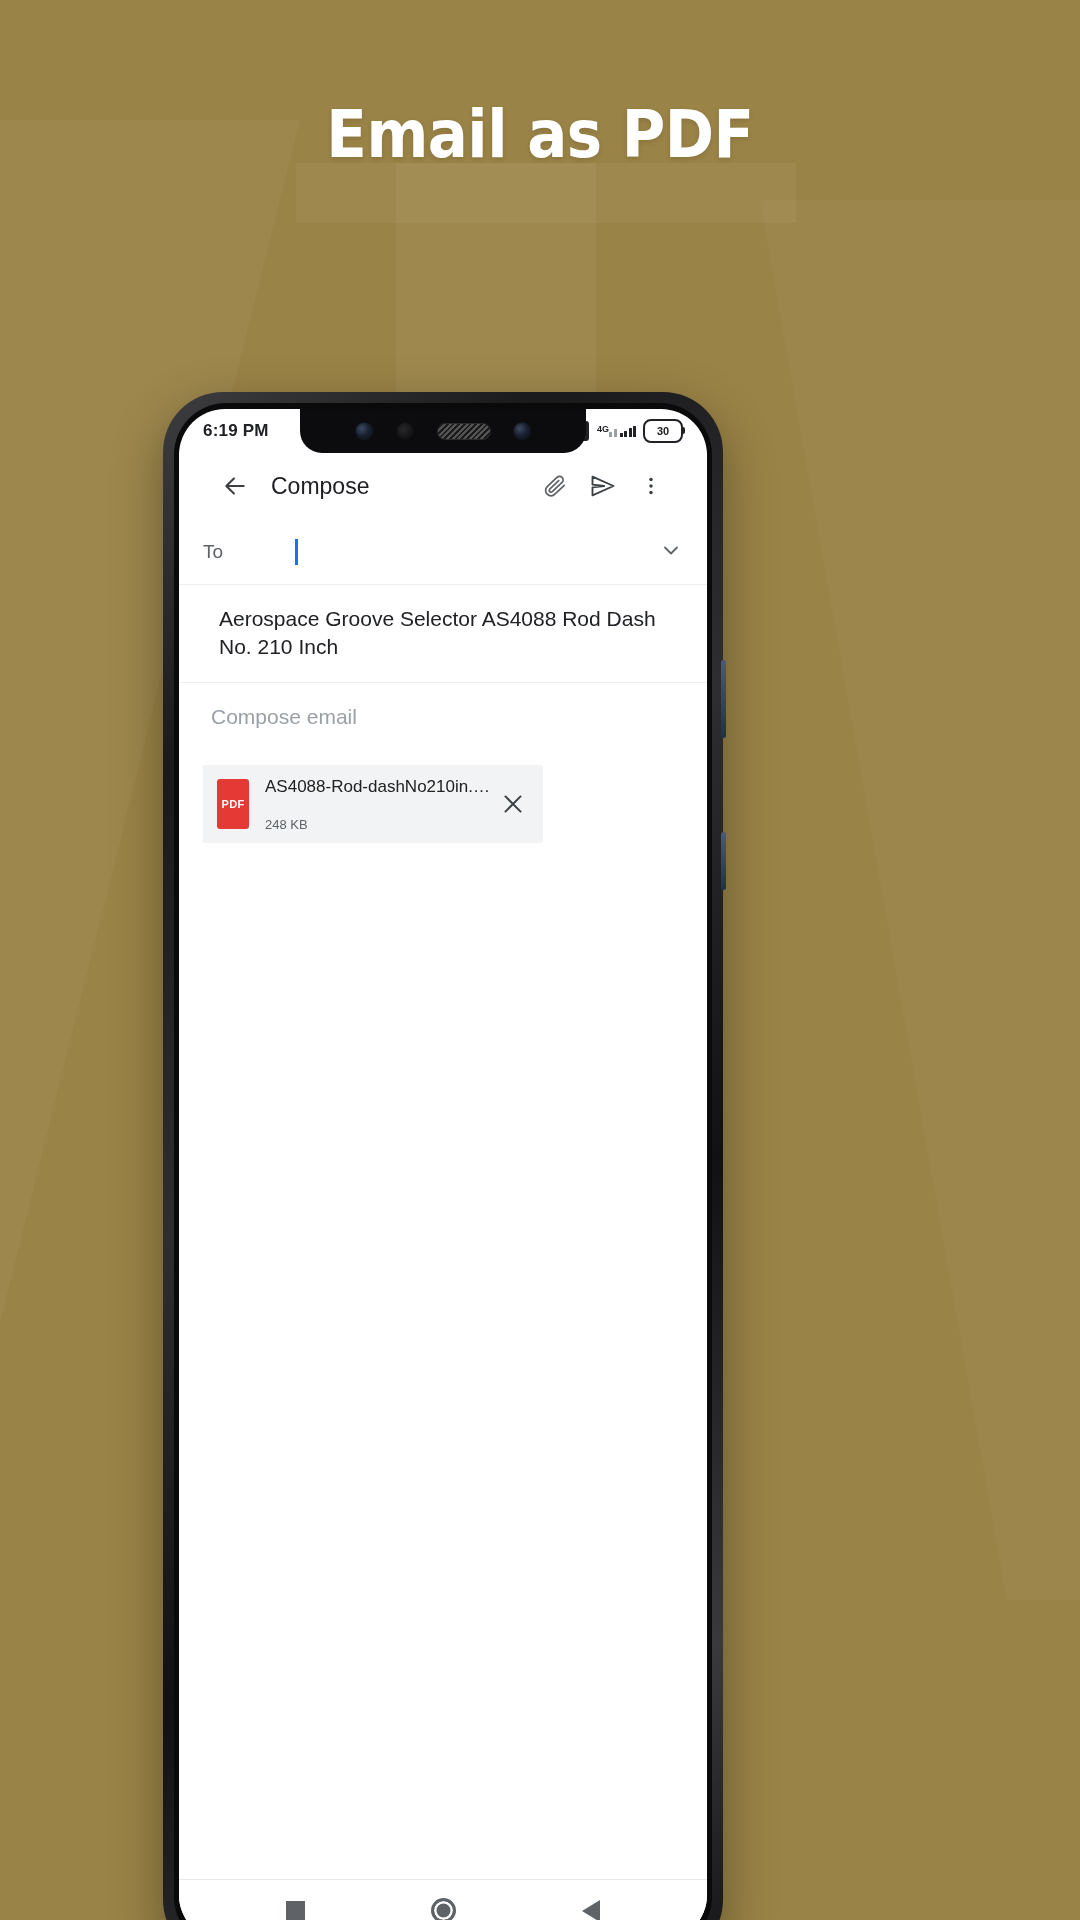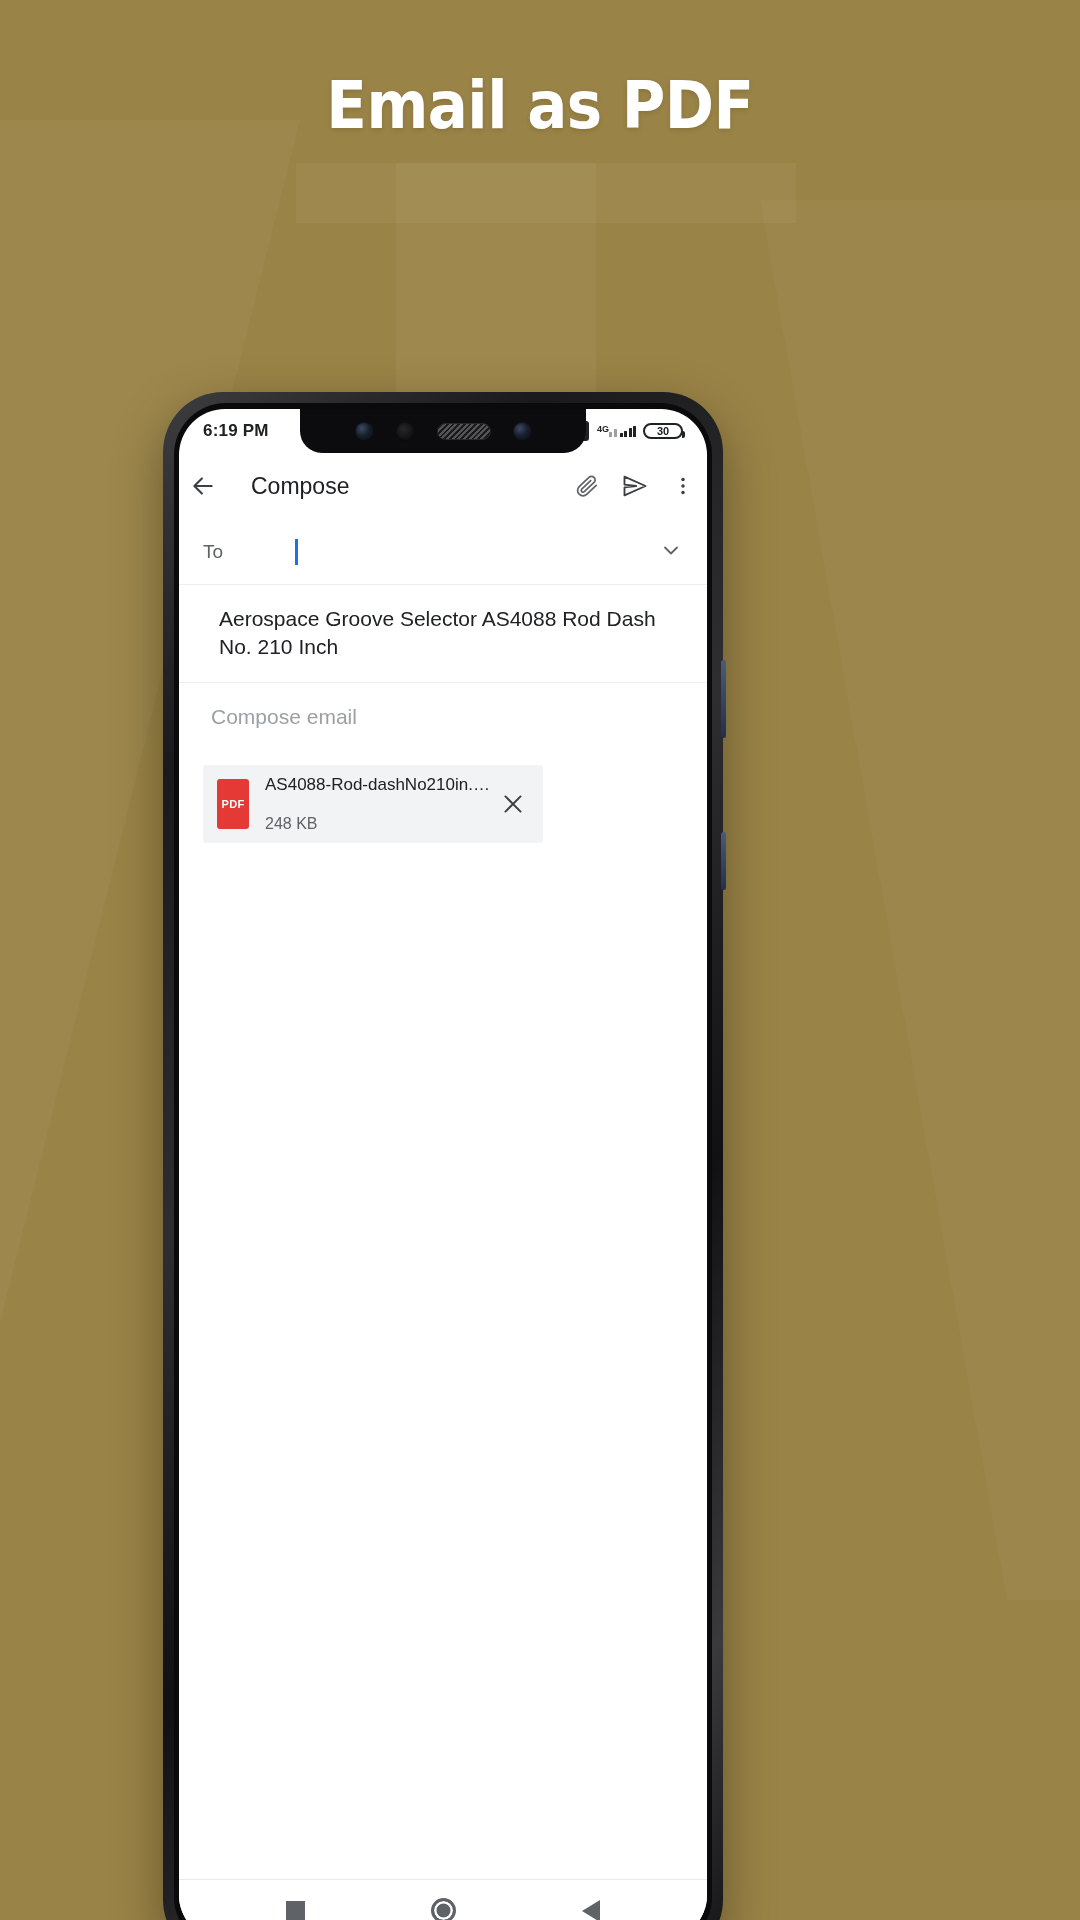--- a/index.html
+++ b/index.html
@@ -28,21 +28,21 @@
     transform:skewX(-14deg); transform-origin:top left;
   }
   .wm-diag2 {
     left:760px; top:200px; width:380px; height:1400px;
     background:rgba(255,255,255,0.030);
     transform:skewX(10deg); transform-origin:top left;
   }
 
   
   #headline {
-    position:absolute; left:0; top:67px; width:1080px;
+    position:absolute; left:0; top:96px; width:1080px;
     text-align:center;
     color:#ffffff;
     font-size:66px;
     font-weight:700;
     letter-spacing:-0.5px;
     font-family:"DejaVu Sans", sans-serif;
     font-stretch:condensed;
     text-shadow:0 2px 5px rgba(0,0,0,0.12);
   }
 
@@ -141,39 +141,38 @@
   .bars i:nth-child(1){ height:4px; }
   .bars i:nth-child(2){ height:6.5px; }
   .bars i:nth-child(3){ height:9px; }
   .bars i:nth-child(4){ height:11.5px; }
   .bars.faded i { background:#9aa0a6; }
   .bars.faded i:nth-child(1){ height:5px; }
   .bars.faded i:nth-child(2){ height:8px; }
   .battery {
     border:2px solid #202124;
     border-radius:8px;
-    min-width:40px; height:16px;
+    min-width:40px; height:24px;
     display:flex; align-items:center; justify-content:center;
     font-size:11px; font-weight:700;
     padding:0 5px;
     position:relative;
   }
   .battery:after {
     content:""; position:absolute; right:-4px; top:6px;
     width:3px; height:7px; background:#202124;
     border-radius:0 2px 2px 0;
   }
 
   
   #appbar {
     height:66px;
     display:flex; align-items:center;
-    padding:0 0;
+    padding:0 32px;
     background:#fff;
-    gap:12px;
   }
   .iconbtn {
     width:48px; height:48px;
     display:flex; align-items:center; justify-content:center;
     flex:0 0 auto;
   }
   #appbar-title {
     font-size:23px;
     color:#202124;
     margin-left:12px;
@@ -236,21 +235,21 @@
     font-size:11px; font-weight:700;
     display:flex; align-items:center; justify-content:center;
     flex:0 0 auto;
     letter-spacing:0.3px;
   }
   #attach-text { margin-left:16px; flex:1; min-width:0; }
   #attach-name {
     font-size:17px; color:#202124;
     white-space:nowrap; overflow:hidden; text-overflow:ellipsis;
   }
-  #attach-size { font-size:16px; color:#5f6368; margin-top:20px; }
+  #attach-size { font-size:13px; color:#5f6368; margin-top:20px; }
   #attach-close {
     width:44px; height:44px;
     display:flex; align-items:center; justify-content:center;
     flex:0 0 auto;
   }
 
   #canvas-fill { flex:1; background:#fff; }
 
   #screen-col { display:flex; flex-direction:column; height:100%; }
 

